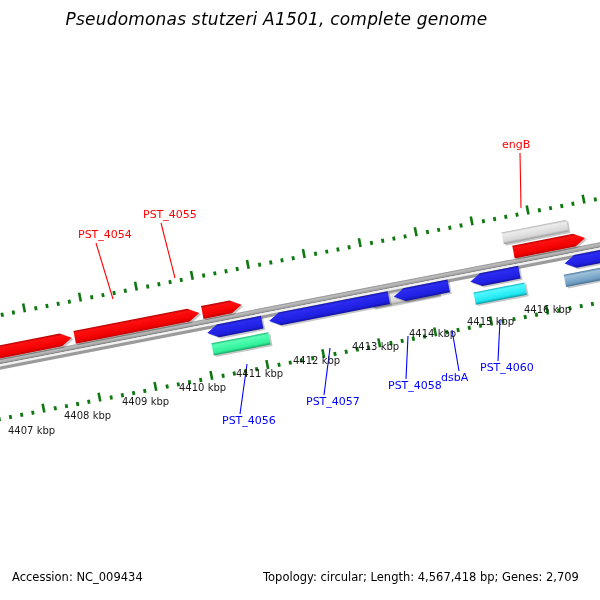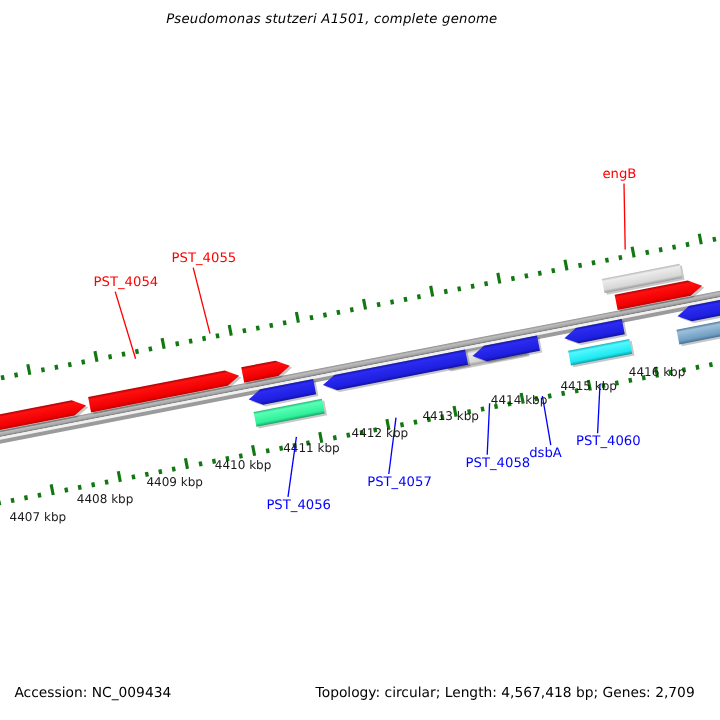--- a/index.html
+++ b/index.html
@@ -15,21 +15,21 @@
     overflow: hidden;
     font-family: "DejaVu Sans", "Liberation Sans", sans-serif;
     color: #000000;
   }
   #genome-title {
     position: absolute;
     top: 9px;
     left: 0;
     width: 553px;
     text-align: center;
-    font-size: 11px;
+    font-size: 17px;
     font-style: italic;
     font-family: "DejaVu Sans", "Liberation Sans", sans-serif;
     letter-spacing: 0.2px;
     white-space: nowrap;
   }
   #map-svg {
     position: absolute;
     top: 0;
     left: 0;
     width: 600px;

